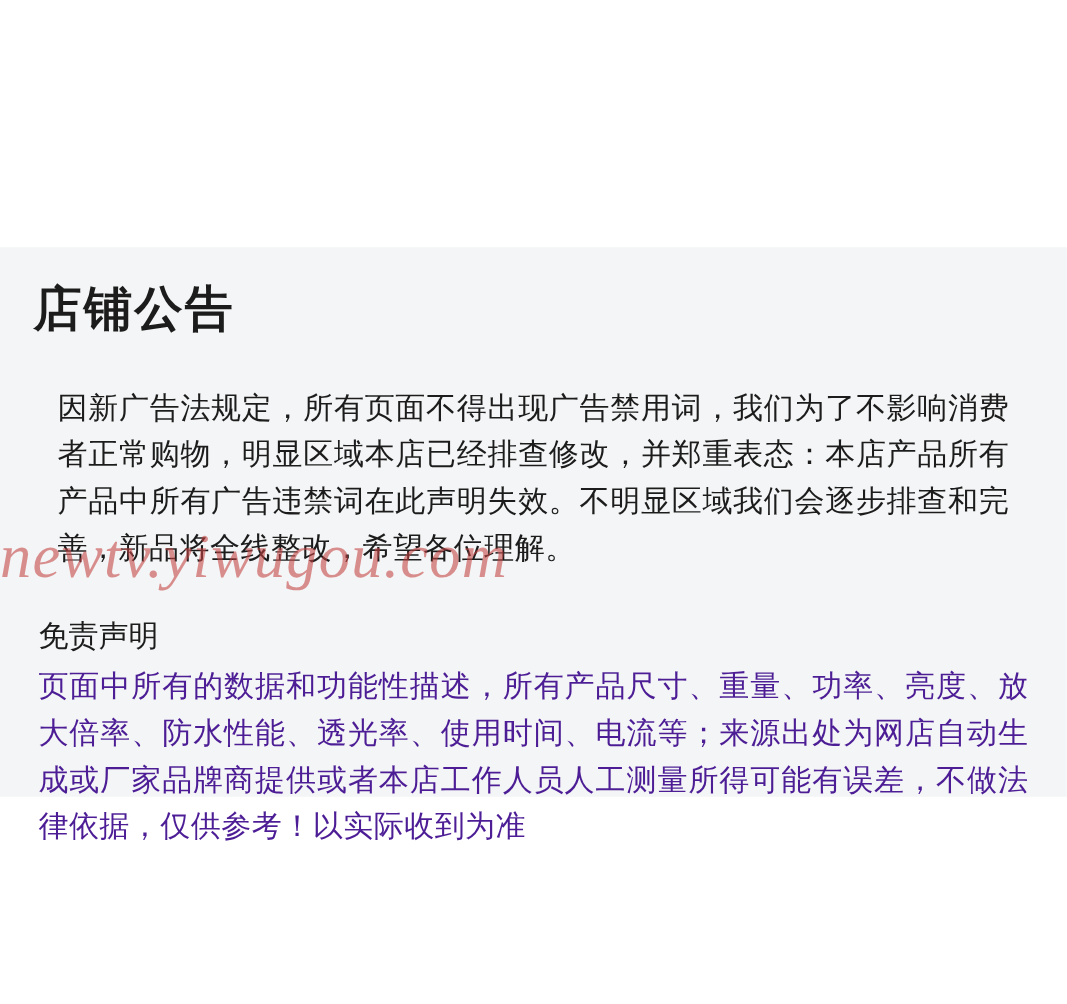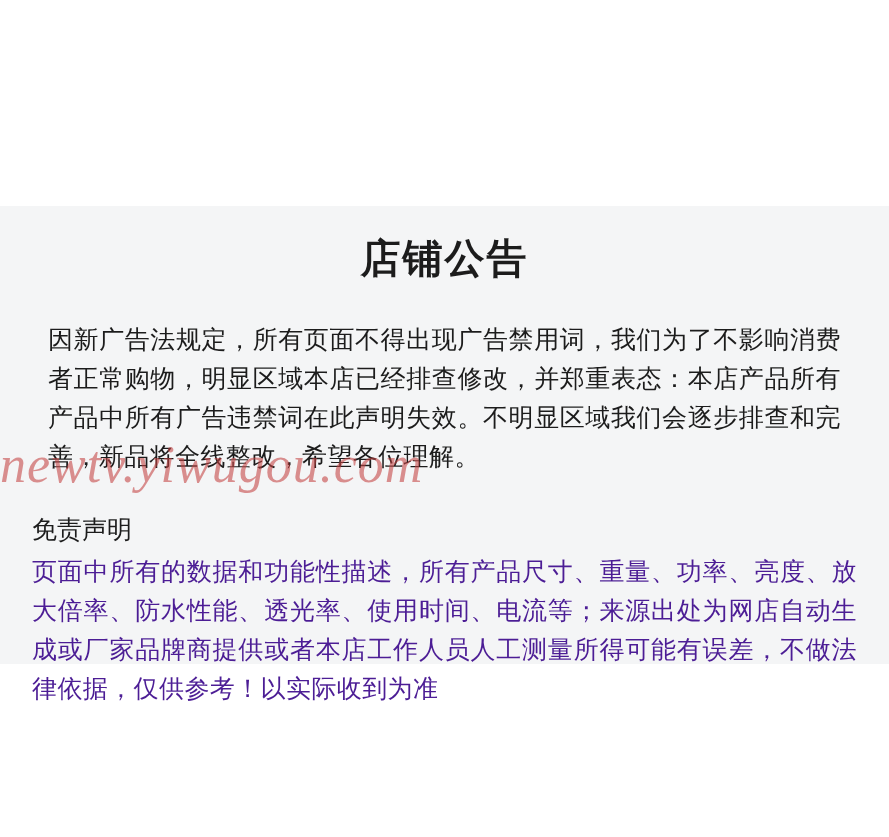--- a/index.html
+++ b/index.html
@@ -29,21 +29,21 @@
     background: #f4f5f6;
   }
   .notice-inner {
     position: absolute;
     left: 28px;
     top: 0;
     width: 833px;
     height: 458px;
   }
   .notice-title {
-    text-align: center;
+    text-align: left;
     font-size: 40px;
     font-weight: bold;
     color: #1c1c1c;
     letter-spacing: 2px;
     margin: 0;
     padding-top: 28px;
     line-height: 1.2;
     font-family: "DejaVu Sans", "Liberation Sans", sans-serif;
   }
   .notice-body {

